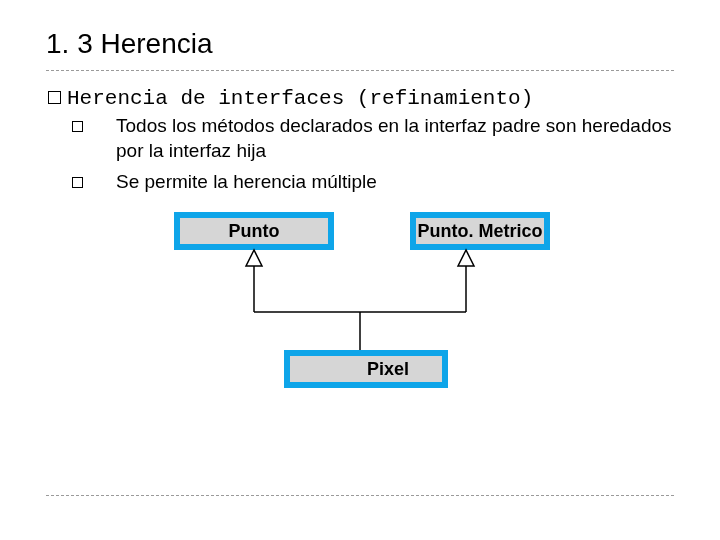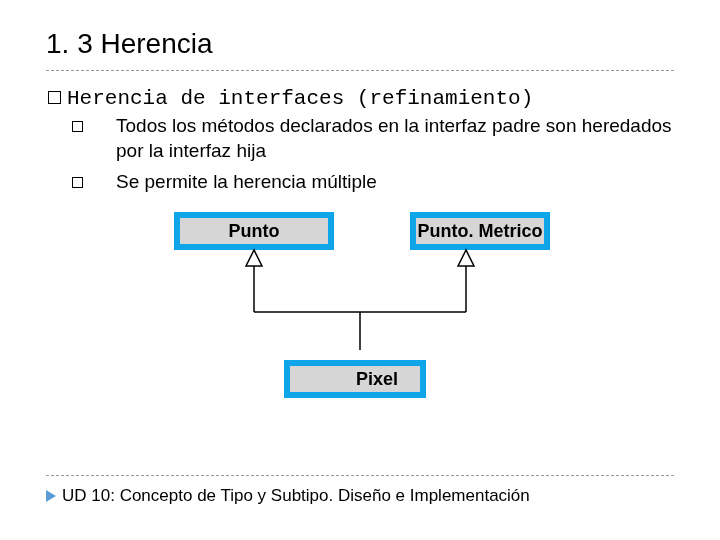--- a/index.html
+++ b/index.html
@@ -83,21 +83,21 @@
     font-weight: 700;
     color: #000;
     display: flex;
     align-items: center;
     justify-content: center;
     height: 38px;
     white-space: nowrap;
   }
   .b-punto   { left:  18px; top:   0px; width: 160px; }
   .b-metrico { left: 230px; top:   0px; width: 140px; margin-left: 24px; }
-  .b-pixel   { left: 128px; top: 148px; width: 142px; padding-left: 44px; }
+  .b-pixel   { left: 128px; top: 138px; width: 164px; padding-left: 44px; }
   svg.uml {
     position: absolute;
     left: 0; top: 0;
     width: 410px; height: 190px;
     pointer-events: none;
   }
   .footer {
     position: absolute;
     left: 46px;
     right: 46px;
@@ -154,19 +154,15 @@
         <polygon points="310,38 302,54 318,54"></polygon>
         <line x1="310" y1="54" x2="310" y2="100"></line>
         <line x1="98" y1="100" x2="310" y2="100"></line>
         <line x1="204" y1="100" x2="204" y2="138"></line>
       </g>
     </svg>
   </div>
 
   <div class="footer">
     <hr class="dash-sep">
-    <div class="footer-line">
-      <span class="arrow"></span>
-      <span>UD 10: Concepto de Tipo y Subtipo. Diseño e Implementación</span>
-    </div>
   </div>
 
 </div>
 
 </body></html>

